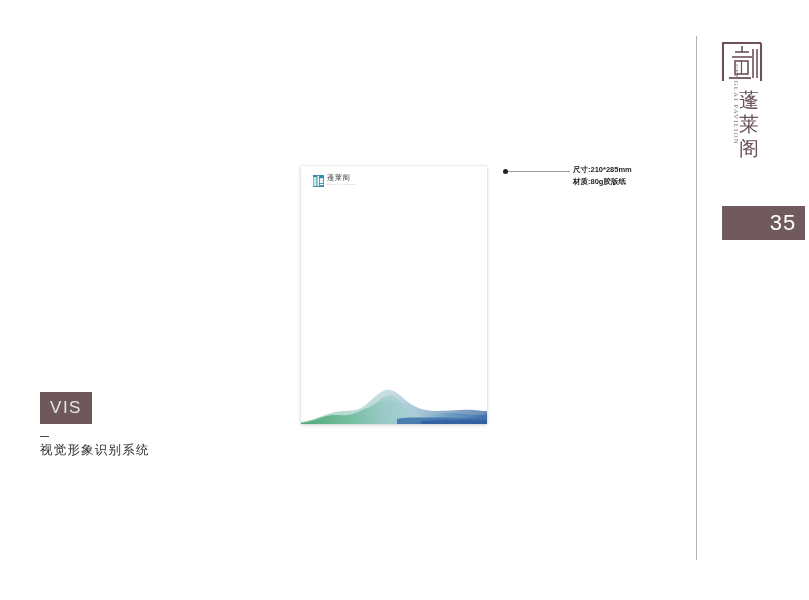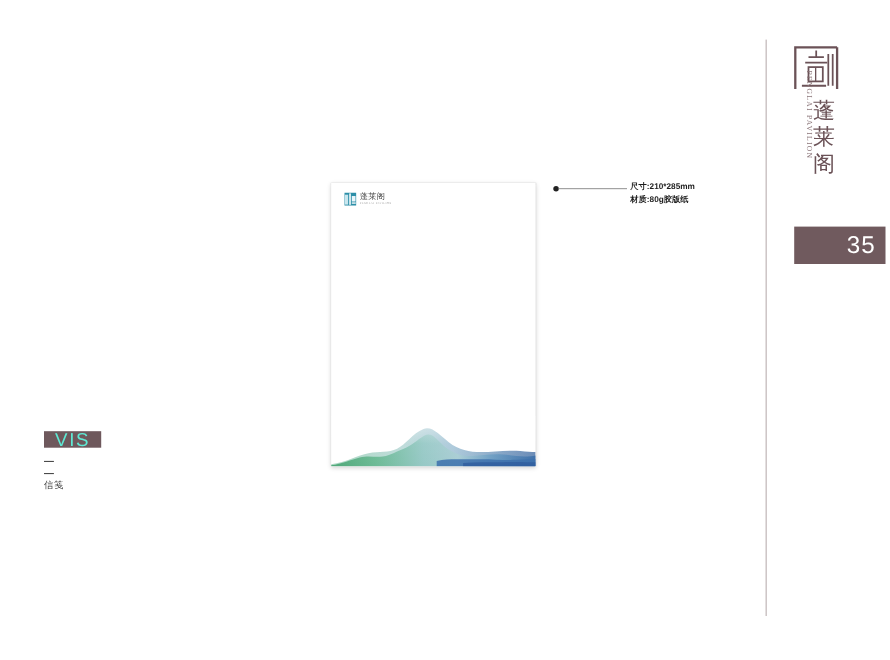--- a/index.html
+++ b/index.html
@@ -117,21 +117,21 @@
     position: relative;
   }
   #sheet-logo-mark svg { display: block; }
 
   #sheet-logo-text {
     display: flex;
     flex-direction: column;
     line-height: 1;
   }
   #sheet-logo-cn {
-    font-family: Liberation Serif, serif;
+    font-family: Liberation Mono, monospace;
     font-size: 7.5px;
     color: #4a4a4a;
     letter-spacing: 0.3px;
     white-space: nowrap;
   }
   #sheet-logo-en {
     font-family: "Liberation Serif", serif;
     font-size: 2.6px;
     color: #8d8d8d;
     letter-spacing: 0.35px;
@@ -187,23 +187,23 @@
 
   
   #vis-block {
     position: absolute;
     left: 40px;
     top: 392px;
     width: 200px;
   }
   #vis-badge {
     width: 52px;
-    height: 15px;
+    height: 32px;
     background: #6e585c;
-    color: #5eead4;
+    color: #e5e5e5;
     font-size: 17px;
     letter-spacing: 1.5px;
     display: flex;
     align-items: center;
     justify-content: center;
     font-family: "Liberation Sans", sans-serif;
   }
 
   .vis-entry { margin-top: 12px; }
   .vis-dash {
@@ -353,20 +353,17 @@
     <div>材质:80g胶版纸</div>
   </div>
 </div>
 
 <div id="vis-block">
 
   <div id="vis-badge">VIS</div>
 
   <div class="vis-entry">
     <div class="vis-dash"></div>
-  </div>
-
-
-  <div class="vis-entry tight">
-    <div class="vis-dash"></div>
-    <div class="vis-label-sm">信笺</div>
-  </div>
+    <div class="vis-label-lg">视觉形象识别系统</div>
+  </div>
+
+
 </div>
 
 </body></html>

